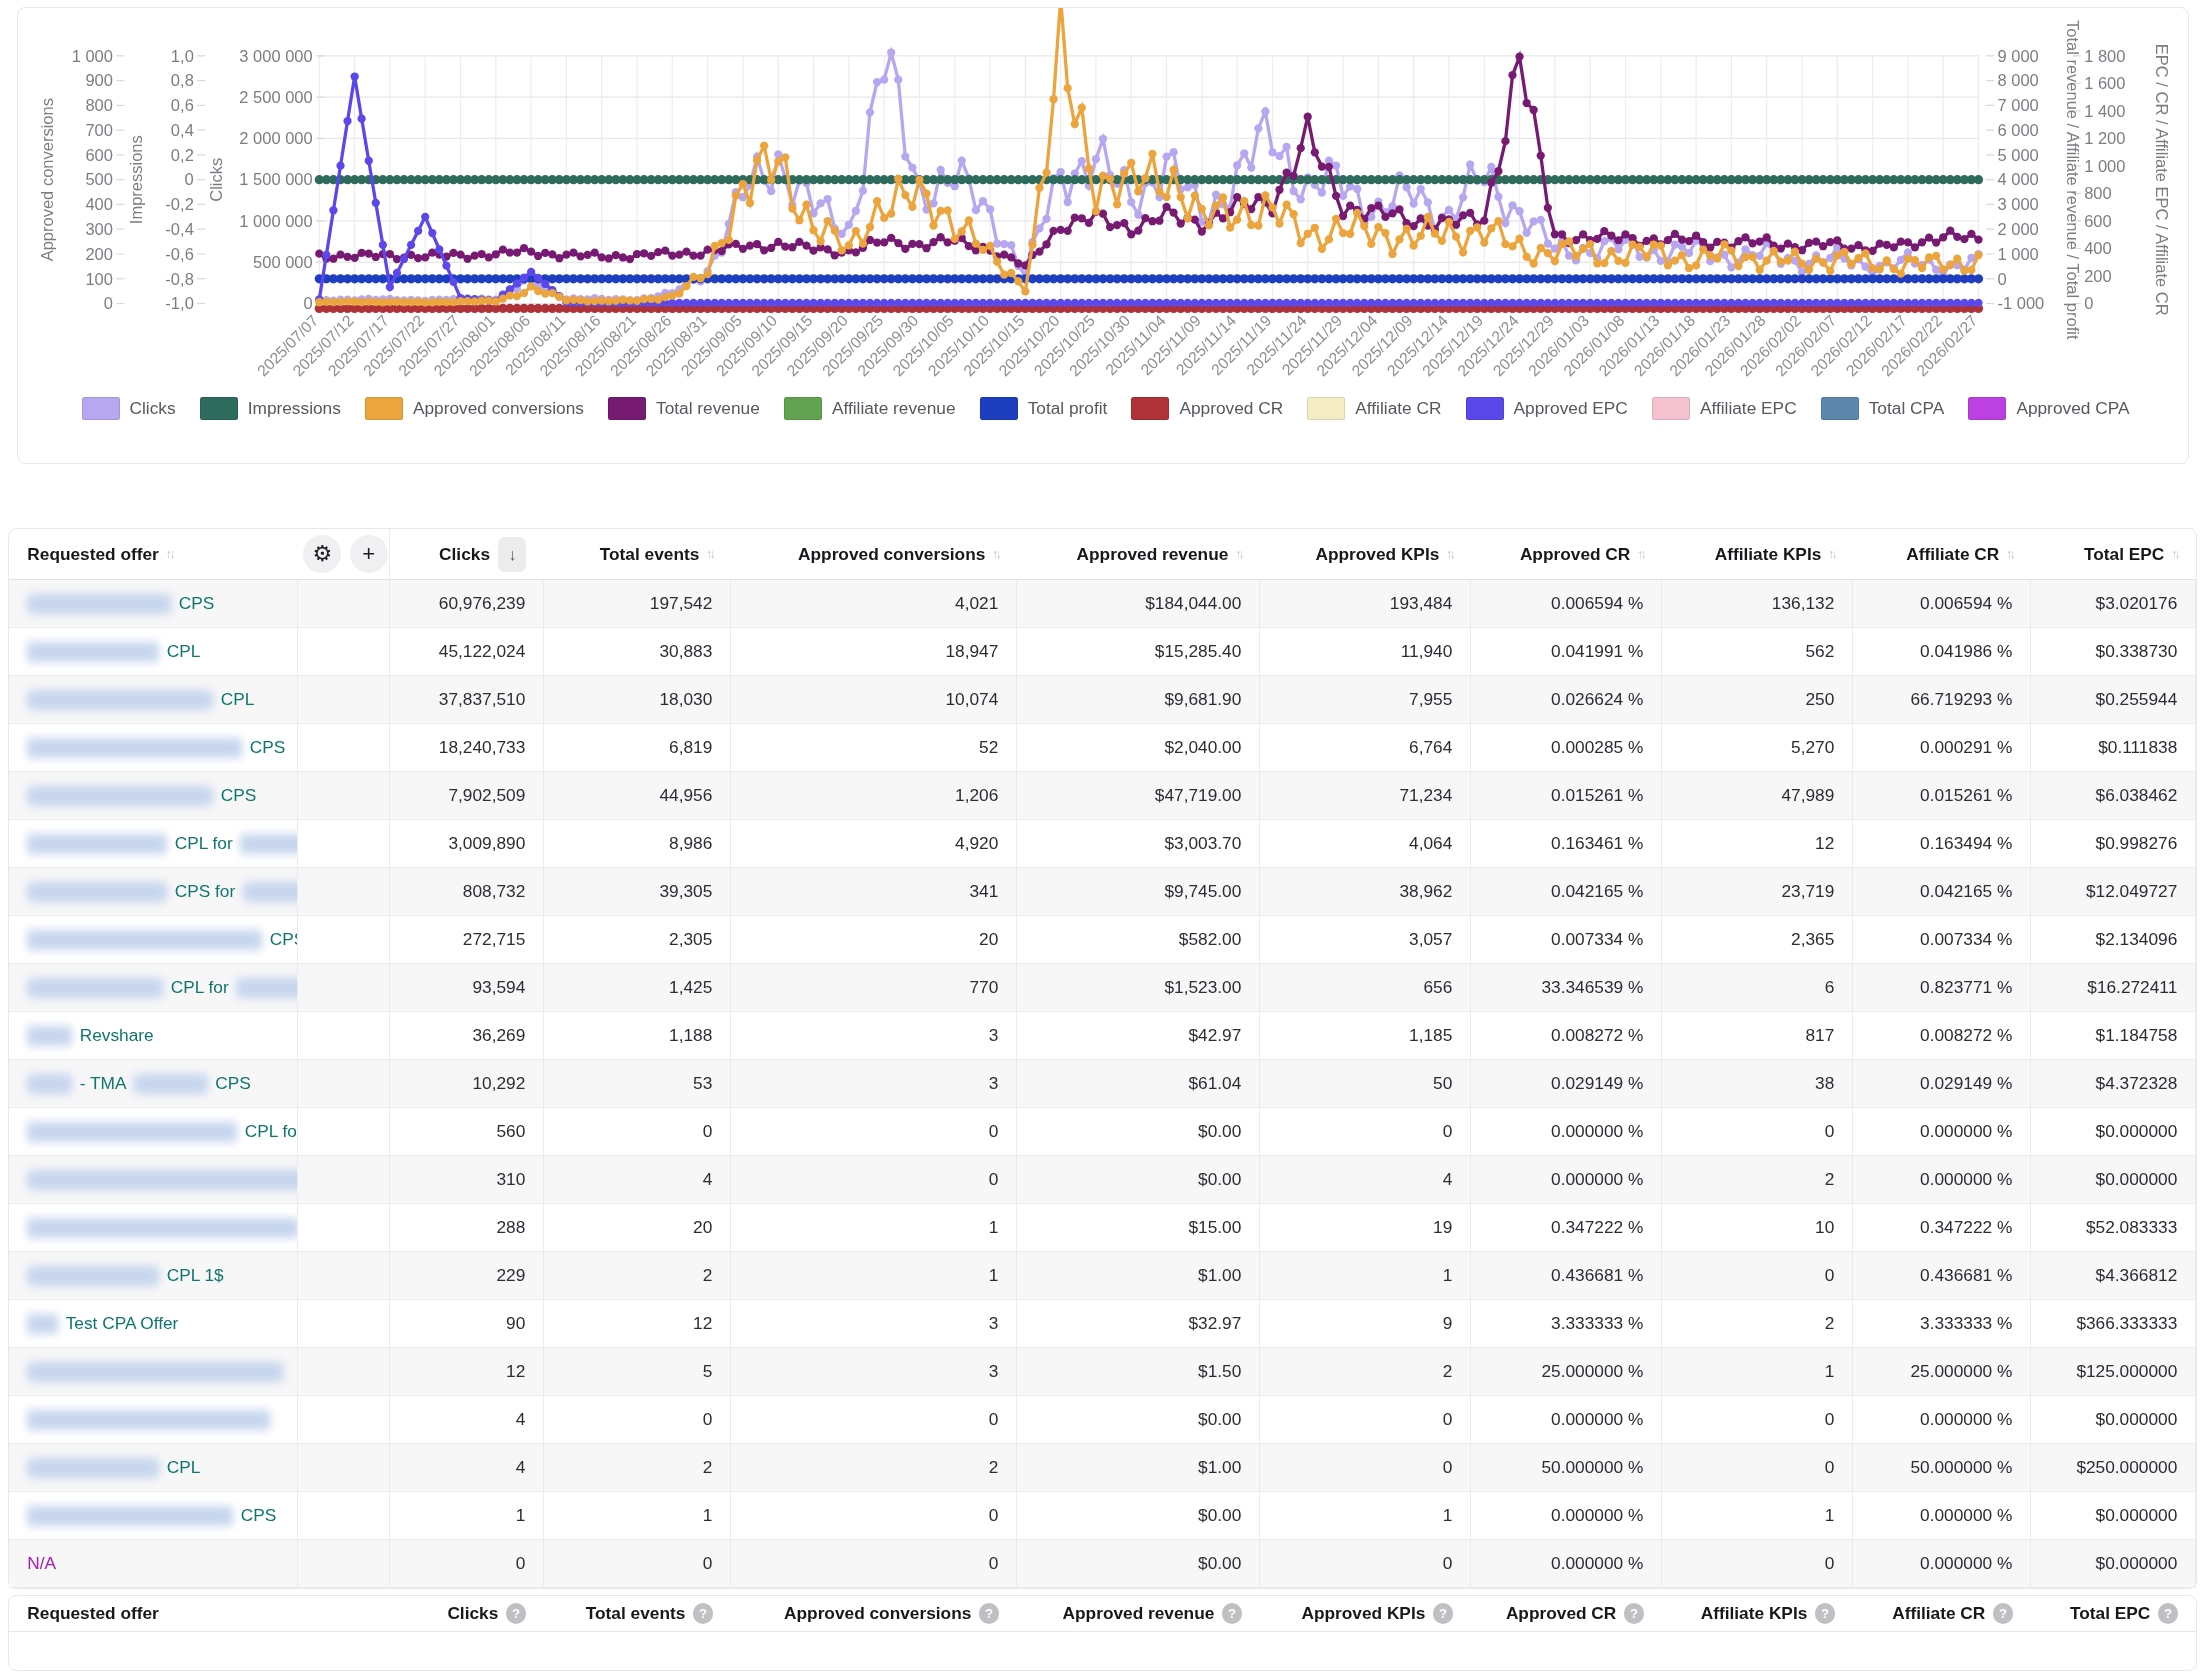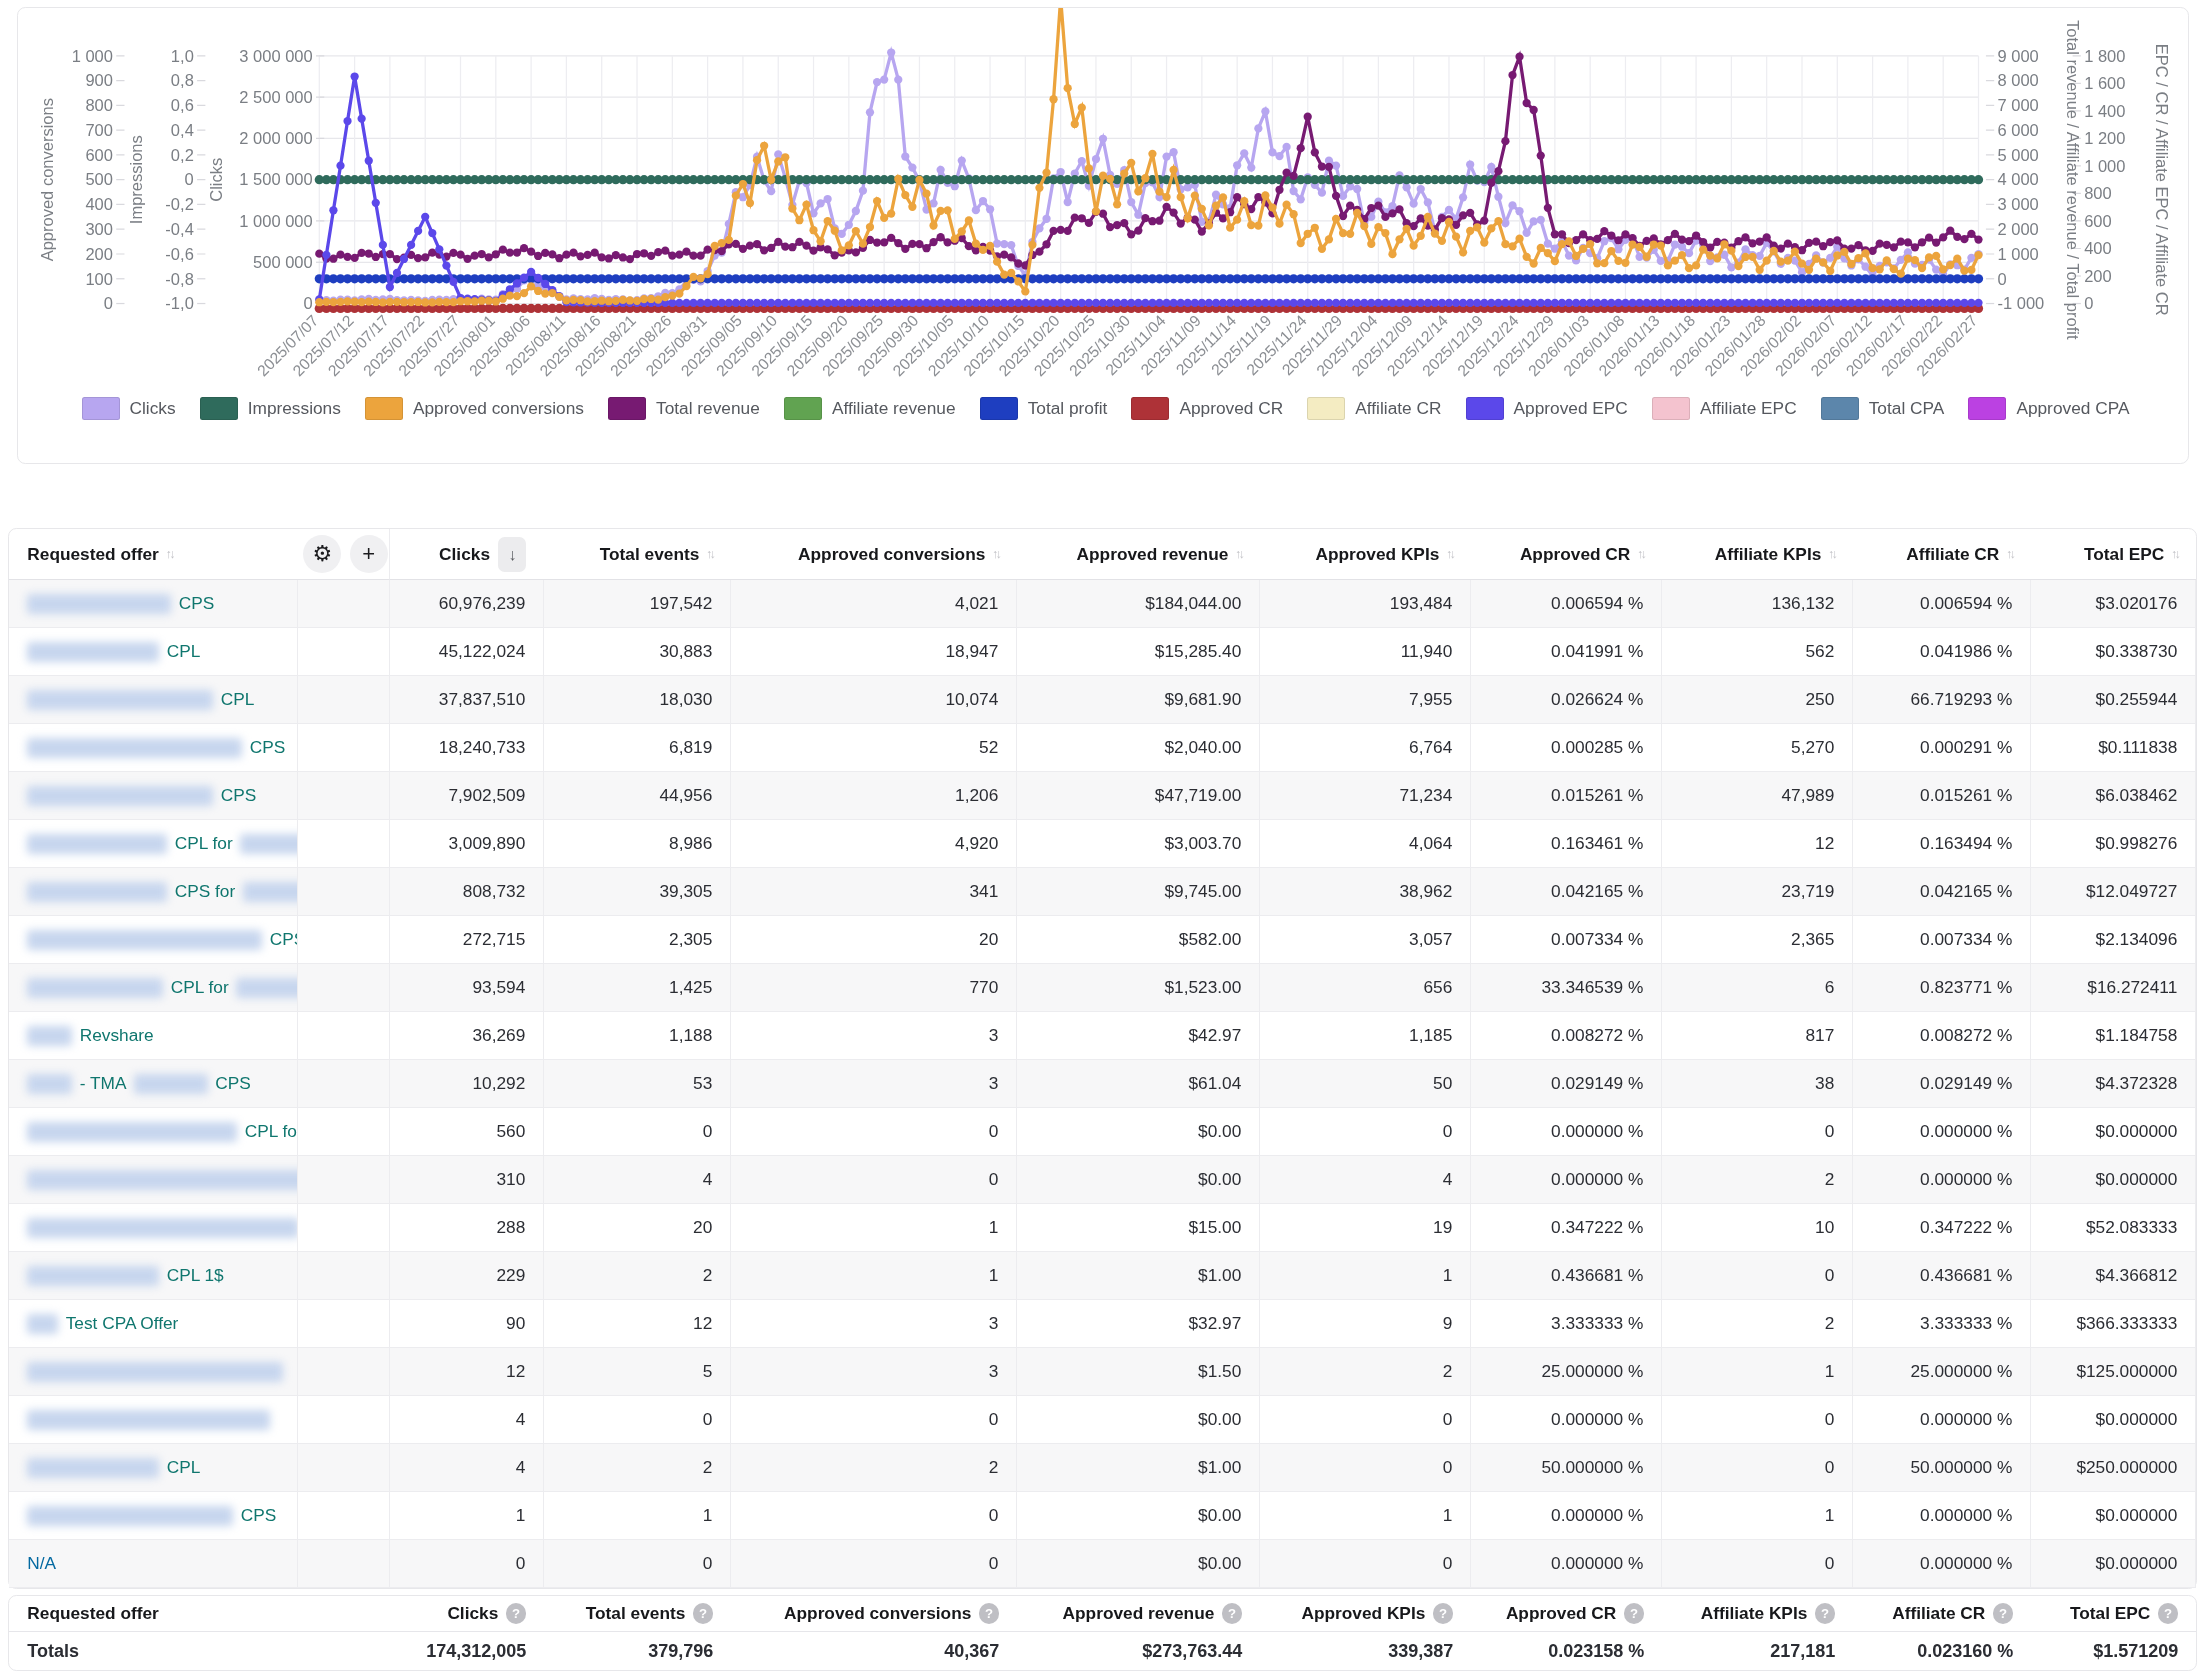--- a/index.html
+++ b/index.html
@@ -34,21 +34,21 @@
              border-right:0.8px solid #ececef; padding-left:5px; }
   .round-btn { width:38px; height:38px; border-radius:50%; background:#f0f0f2; border:none;
                display:flex; align-items:center; justify-content:center; font-size:22px; color:#1c1c1f; cursor:pointer; }
 
   .cell { display:flex; align-items:center; height:48px; font-size:17.3px; padding:0 18px;
           border-bottom:0.8px solid #ececef; white-space:nowrap; overflow:hidden; }
   .cell.num { justify-content:flex-end; color:#2b2d33; }
   .row-even { background:#f7f7f8; }
   .row-odd  { background:#ffffff; }
   .offer-link { color:#0f766e; }
-  .offer-plain { color:#0369a1; }
+  .offer-plain { color:#a21caf; }
   .redact { display:inline-block; height:20px; border-radius:3.3px; background:#c7d6ee; filter:blur(4.1px); flex:none; }
   .offer-cell { gap:7.4px; }
 
   .fhcell { display:flex; align-items:center; height:36px; font-size:17.3px; font-weight:bold; color:#17181b;
             border-bottom:0.8px solid #e6e6ea; padding:0 18px; white-space:nowrap; }
   .fhcell.num { justify-content:flex-end; }
   .fcell { display:flex; align-items:center; height:38px; font-size:18px; font-weight:bold; padding:0 18px; white-space:nowrap; }
   .fcell.num { justify-content:flex-end; }
   .help-icon { display:inline-flex; align-items:center; justify-content:center; width:20.6px; height:20.6px;
                border-radius:50%; background:#bfbfc4; color:#fff; font-size:13.2px; font-weight:bold; margin-left:7.4px; flex:none; }
@@ -2406,27 +2406,14 @@
       </div>
       <div class="fhcell num">
         <span>Affiliate CR</span>
         <span class="help-icon">?</span>
       </div>
       <div class="fhcell num">
         <span>Total EPC</span>
         <span class="help-icon">?</span>
       </div>
     </div>
-  <div class="t-grid" id="totals-row">
-      <div class="fcell">Totals</div>
-      <div class="fcell"></div>
-      <div class="fcell num">174,312,005</div>
-      <div class="fcell num">379,796</div>
-      <div class="fcell num">40,367</div>
-      <div class="fcell num">$273,763.44</div>
-      <div class="fcell num">339,387</div>
-      <div class="fcell num">0.023158 %</div>
-      <div class="fcell num">217,181</div>
-      <div class="fcell num">0.023160 %</div>
-      <div class="fcell num">$1.571209</div>
-    </div>
 </div>
 
 
 </body></html>

